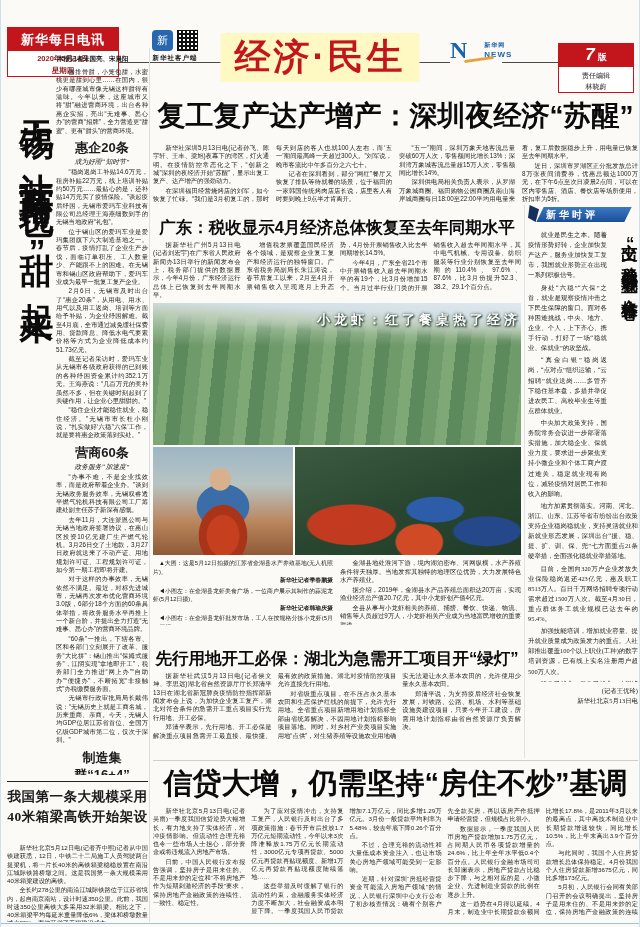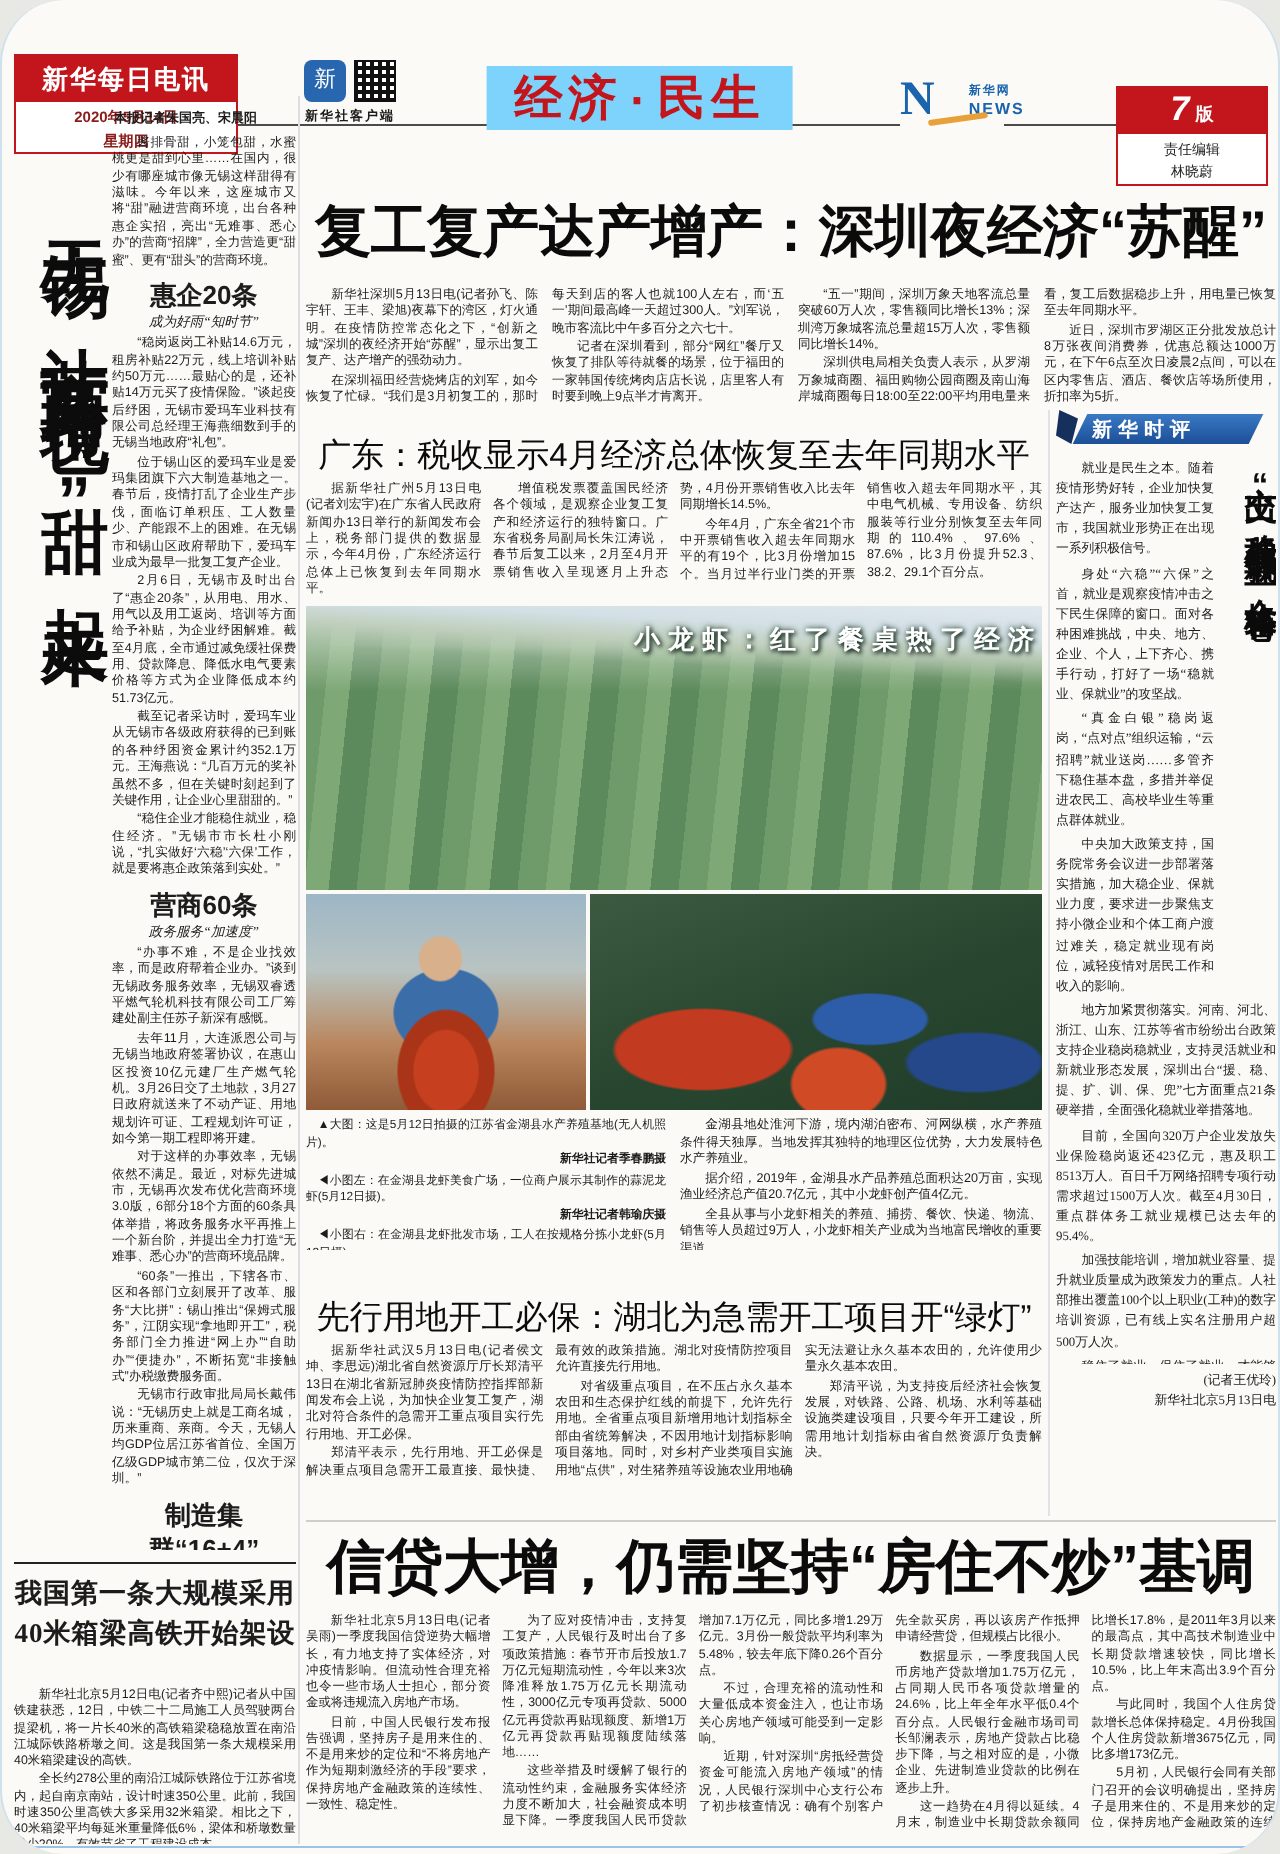--- a/index.html
+++ b/index.html
@@ -1,35 +1,35 @@
 <!DOCTYPE html>
 <html><head>
 <meta charset="utf-8">
 <style>
   html,body{margin:0;padding:0;background:#e8e8e4;}
   .page{position:relative;width:640px;height:927px;margin:0 auto;background:#fbfaf6;
         font-family:"Liberation Sans",sans-serif;color:#1c1c1c;overflow:hidden;
-        border-left:1px solid #cfe0ef;border-right:1px solid #cfe0ef;box-sizing:border-box;border-radius:32px;}
+        border-left:1px solid #cfe0ef;border-right:1px solid #cfe0ef;box-sizing:border-box;}
   p{margin:0 0 1px 0;text-indent:2em;}
 
   
   .masthead{position:absolute;left:6px;top:27px;width:112px;height:50px;border:1px solid #c3161c;background:#fff;box-sizing:border-box;}
   .masthead-title{background:#c3161c;color:#fff;font-weight:bold;font-size:13px;text-align:center;padding:3px 0 2px;letter-spacing:1px;}
   .masthead-date{color:#8b1c1c;font-size:7.5px;font-weight:bold;text-align:center;line-height:1.6;padding-top:2px;}
   .qr-block{position:absolute;left:142px;top:30px;width:64px;text-align:center;}
   .qr-row{display:flex;justify-content:center;gap:4px;}
   .app-icon{width:21px;height:21px;background:#2867b0;border-radius:4px;color:#fff;font-size:11px;line-height:21px;text-align:center;}
   .qr{width:21px;height:21px;background:
       repeating-linear-gradient(0deg,#111 0 2px,transparent 2px 4px),
       repeating-linear-gradient(90deg,#111 0 2px,#fff 2px 4px);}
   .qr-label{font-size:6.5px;font-weight:bold;margin-top:3px;letter-spacing:1px;white-space:nowrap;}
   .header-line{position:absolute;left:118px;right:5px;top:62px;border-top:1px solid #4a4a4a;}
   .section-title{position:absolute;left:50%;transform:translateX(-50%);top:33px;
-      font-family:Liberation Mono, monospace;font-weight:bold;font-size:24px;color:#c3161c;
-      background:#7dd3fc;padding:0 14px;letter-spacing:3px;white-space:nowrap;}
+      font-family:Liberation Sans, sans-serif;font-weight:bold;font-size:36px;color:#c3161c;
+      background:#fef9c3;padding:0 14px;letter-spacing:3px;white-space:nowrap;}
   .news-logo{position:absolute;left:449px;top:37px;width:52px;height:26px;background:#fbfaf6;display:flex;align-items:center;}
   .nlogo-n{color:#1a63ad;font-weight:900;font-size:24px;line-height:24px;font-family:"Liberation Serif",serif;}
   .nlogo-txt{display:flex;flex-direction:column;margin-left:17px;}
   .nlogo-cn{font-size:6px;color:#1a63ad;font-weight:bold;letter-spacing:1px;}
   .nlogo-en{font-size:8px;color:#1a63ad;font-weight:900;letter-spacing:1px;}
   .nlogo-swoosh{position:absolute;left:14px;bottom:2px;width:30px;height:3px;background:#e8a13a;border-radius:2px;transform:rotate(-8deg);}
   .pagenum-box{position:absolute;right:5px;top:43px;width:76px;height:50px;border:1px solid #c3161c;background:#fff;box-sizing:border-box;}
   .pagenum{background:#c3161c;color:#fff;text-align:center;padding:1px 0 2px;}
   .pagenum-digit{font-size:17px;font-weight:900;font-style:italic;margin-right:3px;}
   .pagenum-suffix{font-size:9px;font-weight:bold;}
@@ -55,21 +55,21 @@
   .railway-box h3{margin:0 0 18px;font-family:"Liberation Serif",serif;font-size:13.5px;font-weight:700;
       text-align:center;line-height:1.45;letter-spacing:0.5px;}
   .rail-body{font-size:6.2px;line-height:1.33;text-align:justify;}
 
   
   .shenzhen-headline{position:absolute;left:152px;top:97px;width:485px;margin:0;text-align:center;
       font-size:28px;font-weight:900;letter-spacing:0;white-space:nowrap;color:#0b0b0b;}
   .cols{font-size:6.3px;line-height:1.33;text-align:justify;overflow:hidden;position:absolute;}
   .shenzhen-body{left:152px;top:144px;width:485px;height:67px;column-count:4;column-gap:7px;}
   .guangdong-headline,.hubei-headline{position:absolute;margin:0;text-align:center;font-size:16.5px;
-      font-weight:400;white-space:nowrap;color:#0b0b0b;}
+      font-weight:700;white-space:nowrap;color:#0b0b0b;}
   .guangdong-headline{left:152px;top:217px;width:368px;}
   .guangdong-body{left:152px;top:241px;width:368px;height:60px;column-count:4;column-gap:6px;}
   .hubei-headline{left:152px;top:648px;width:368px;}
   .hubei-body{left:152px;top:672px;width:368px;height:85px;column-count:3;column-gap:6px;}
   .credit-headline{position:absolute;left:152px;top:764px;width:485px;margin:0;text-align:center;
       font-size:29px;font-weight:900;white-space:nowrap;color:#0b0b0b;}
   .credit-body{left:152px;top:807px;width:485px;height:114px;column-count:5;column-gap:6px;font-size:6.2px;}
 
   
   .photo-block{position:absolute;left:152px;top:303px;width:368px;}

